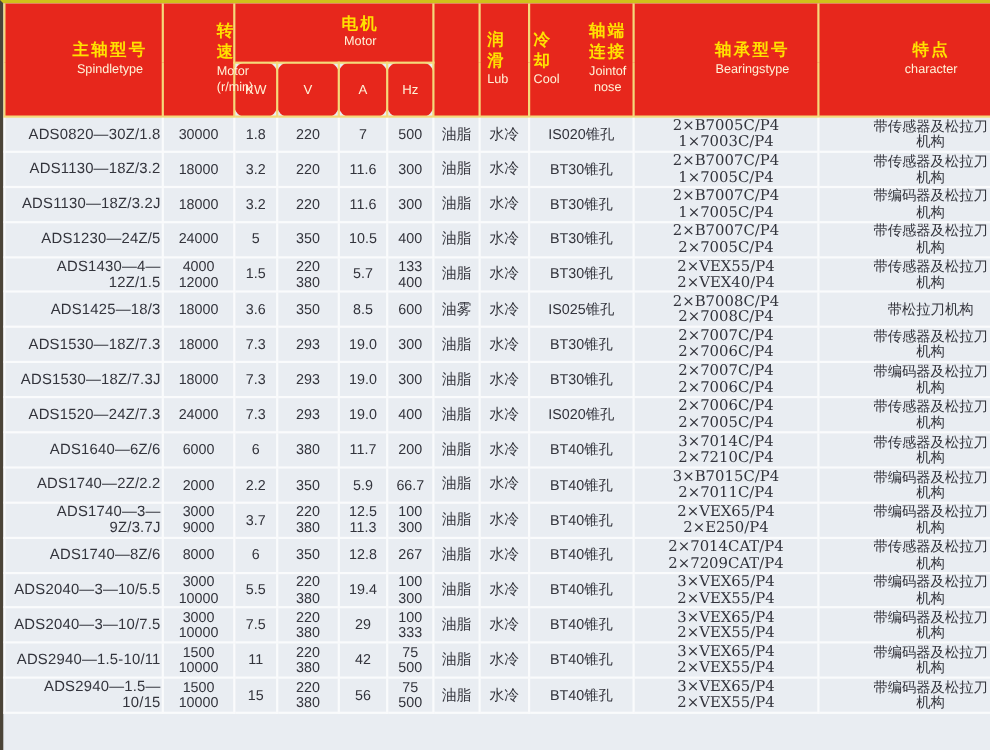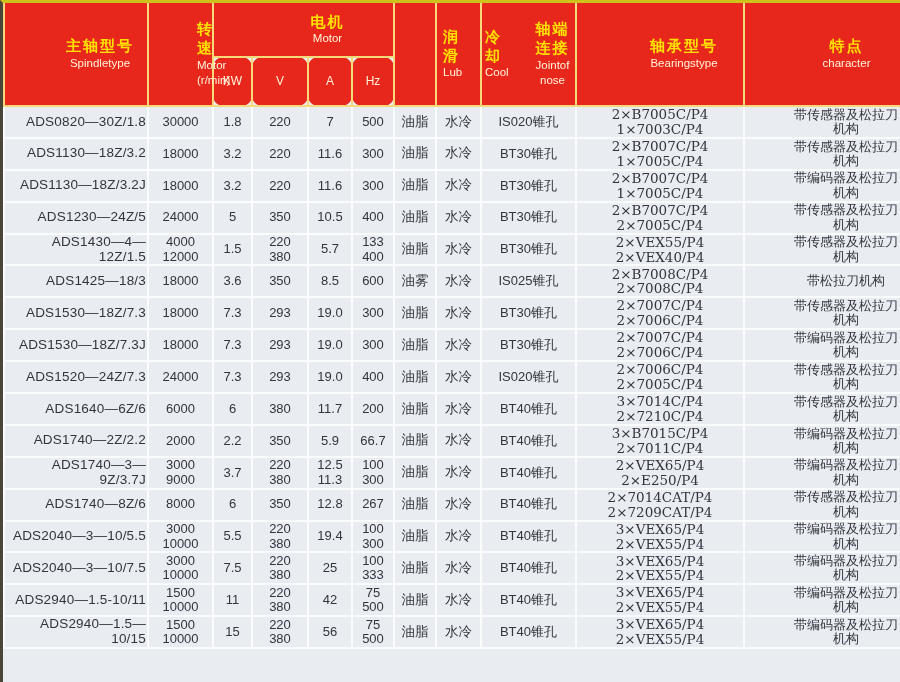--- a/index.html
+++ b/index.html
@@ -324,21 +324,21 @@
 2×VEX55/P4</td>
         <td class="c-character">带编码器及松拉刀机构</td>
       </tr>
         <tr style="">
         <td class="c-spindle">ADS2040—3—10/7.5</td>
         <td class="c-speed">3000
 10000</td>
         <td class="c-kw">7.5</td>
         <td class="c-v">220
 380</td>
-        <td class="c-a">25</td>
+        <td class="c-a">29</td>
         <td class="c-hz">100
 333</td>
         <td class="c-cjk">油脂</td>
         <td class="c-cjk">水冷</td>
         <td class="c-joint">BT40锥孔</td>
         <td class="c-bearing">3×VEX65/P4
 2×VEX55/P4</td>
         <td class="c-character">带编码器及松拉刀机构</td>
       </tr>
         <tr style="">

